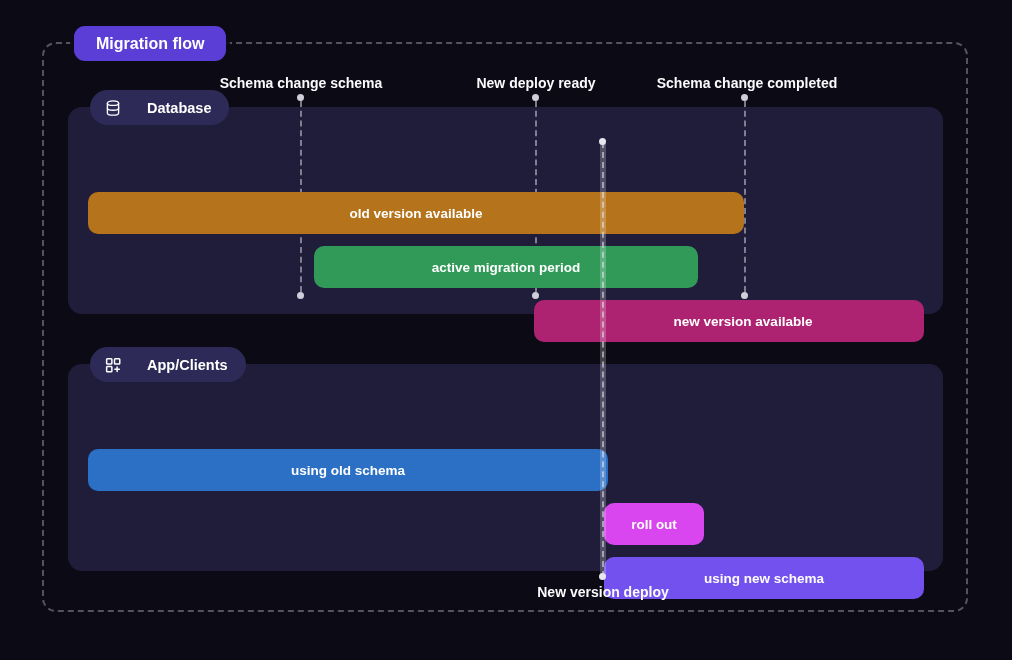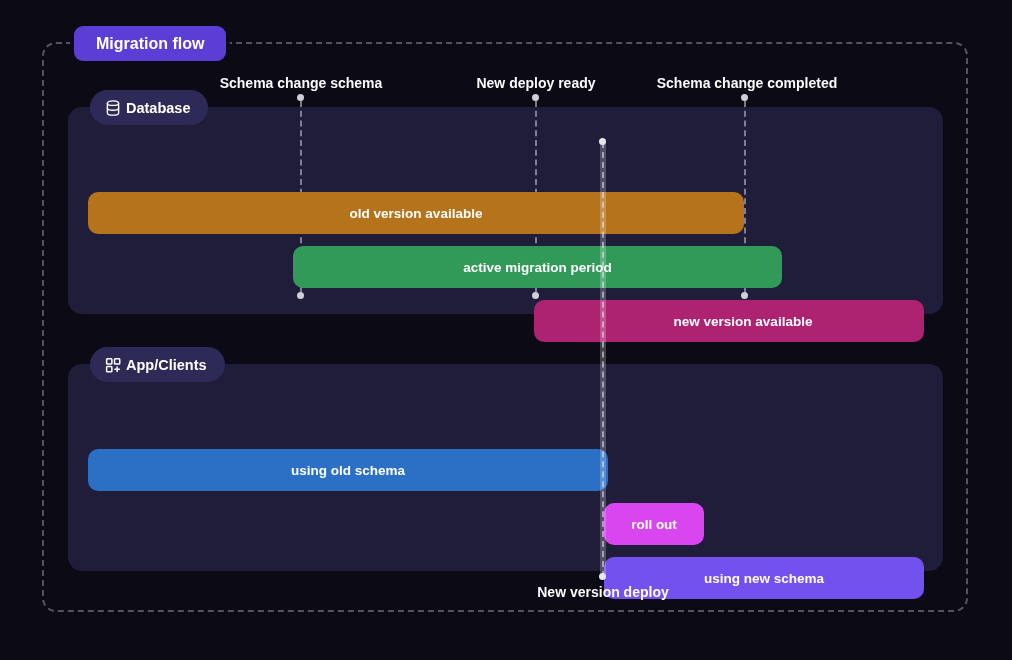--- a/index.html
+++ b/index.html
@@ -80,40 +80,40 @@
   .panel-app { top: 364px; }
 
   
   .lane-pill {
     position: absolute;
     left: 90px;
     height: 35px;
     padding: 0 18px 0 14px;
     background: #2d2a57;
     border-radius: 18px;
-    display: inline-flex; align-items: center; gap: 4px;
+    display: inline-flex; align-items: center; gap: 25px;
     font-size: 14.5px; font-weight: 700; color: #ffffff;
     z-index: 3;
   }
   .pill-db  { top: 90px; }
   .pill-app { top: 347px; }
   .lane-pill svg { width: 18px; height: 18px; display: block; }
 
   
   .bar {
     position: absolute;
     height: 42px;
     border-radius: 10px;
     display: flex; align-items: center; justify-content: center;
     font-size: 13.5px; font-weight: 700; color: #ffffff;
     z-index: 2;
     margin-top: 48px;
   }
   .bar-old     { left: 88px;  top: 144px; width: 656px; }
-  .bar-active  { left: 293px; top: 198px; width: 489px; }
+  .bar-active  { left: 314px; top: 198px; width: 384px; }
   .bar-new     { left: 534px; top: 252px; width: 390px; }
   .bar-useold  { left: 88px;  top: 401px; width: 520px; }
   .bar-rollout { left: 604px; top: 455px; width: 100px; }
   .bar-usenew  { left: 604px; top: 509px; width: 320px; }
 
   
   .deploy-stripe {
     position: absolute;
     left: 600px; top: 142px;
     width: 6px; height: 435px;
@@ -135,21 +135,21 @@
   }
   .dot { z-index: 6; }
 </style>
 </head>
 <body>
 
 <div class="stage">
 
   <div class="frame"></div>
 
-  <div class="title-badge" style="background: rgb(91, 62, 214);">Migration flow</div>
+  <div class="title-badge" style="background: rgb(91, 62, 214); border-radius: 11px;">Migration flow</div>
 
   <div class="milestone-label ml-1">Schema change schema</div>
   <div class="milestone-label ml-2">New deploy ready</div>
   <div class="milestone-label ml-3">Schema change completed</div>
 
   <div class="panel panel-db"></div>
 
   <div class="panel panel-app"></div>
 
   <div class="vline vl-1"></div>

